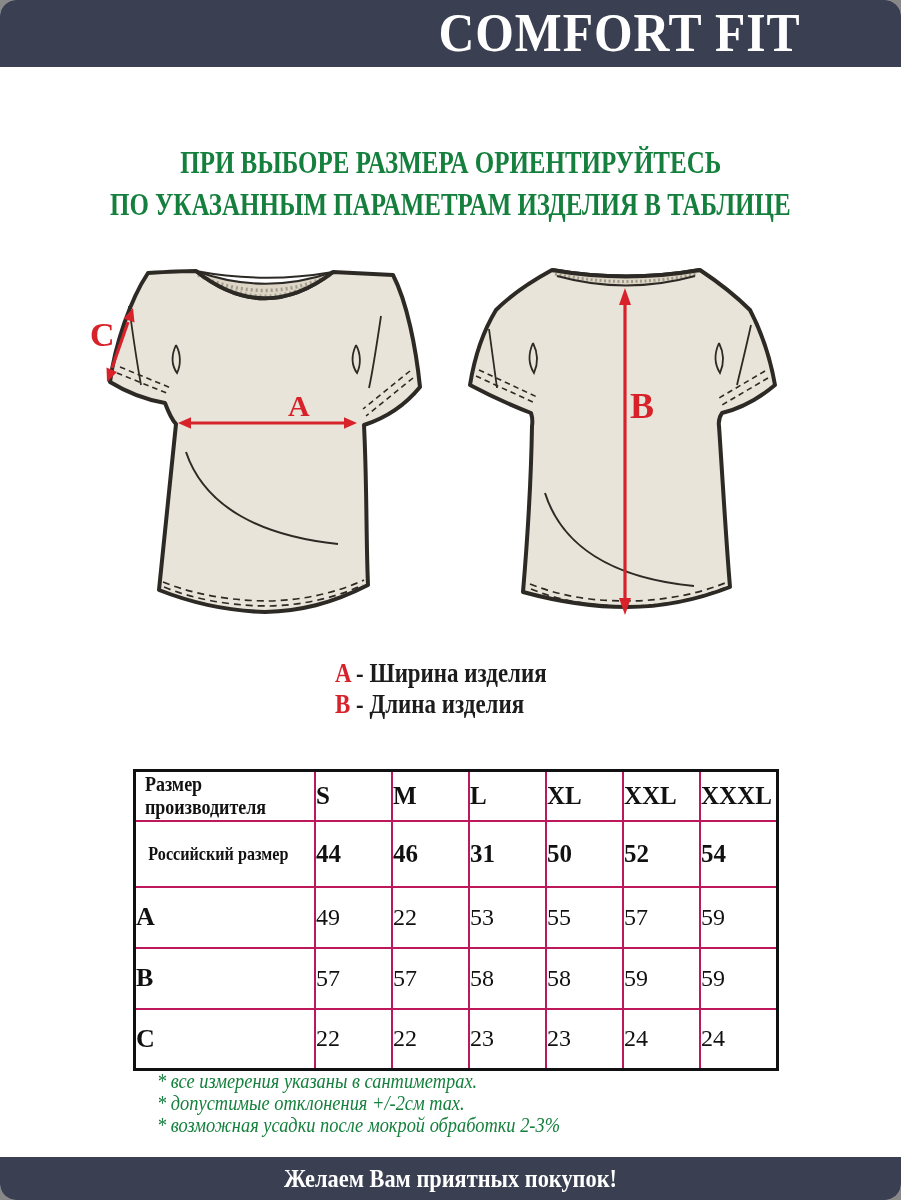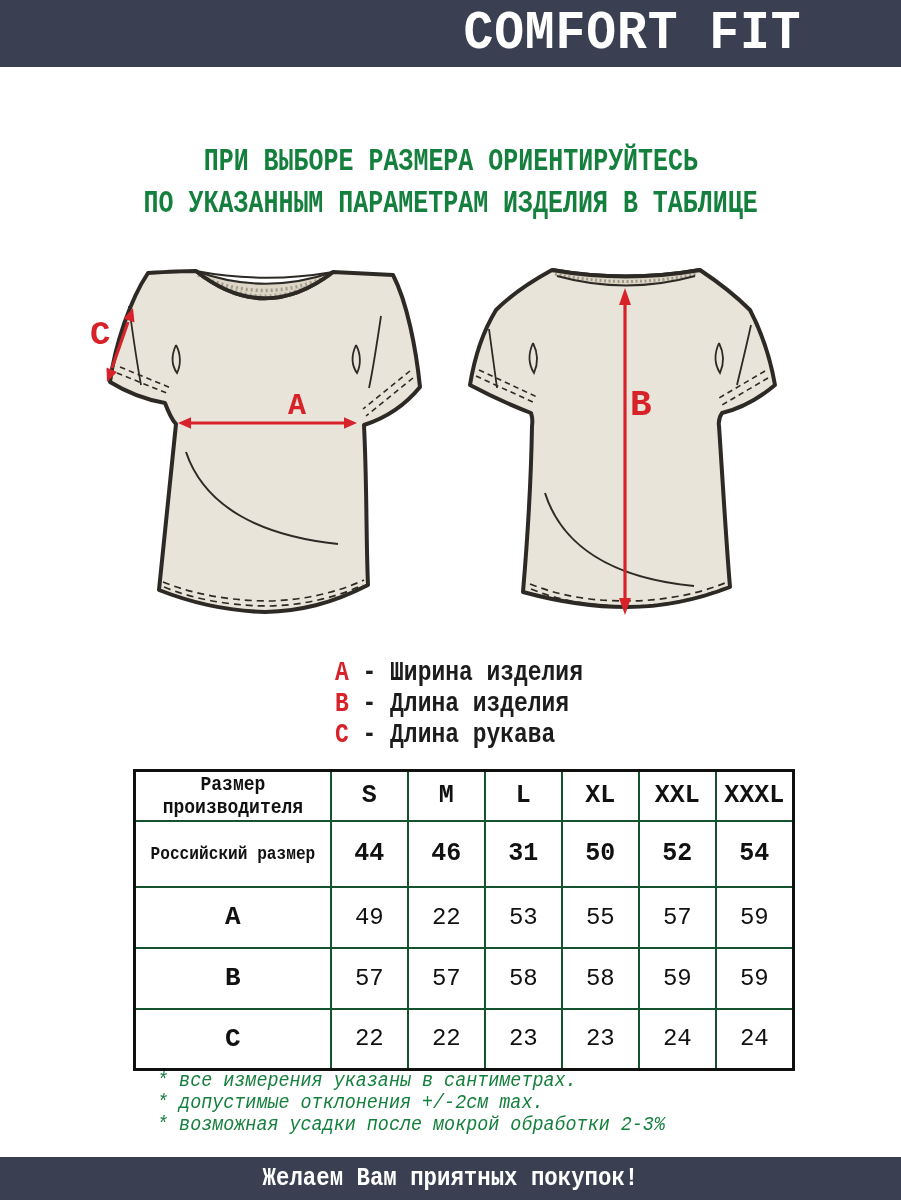--- a/index.html
+++ b/index.html
@@ -1,19 +1,20 @@
 <!DOCTYPE html>
 <html><head>
 <meta charset="utf-8">
 <style>
   html,body{margin:0;padding:0;background:#888;}
   .page{
     position:relative;width:901px;height:1200px;margin:0 auto;
     background:#ffffff;overflow:hidden;
-    font-family:Liberation Mono, monospace;
+    font-family:Liberation Serif, serif;
+    border-radius:16px;
   }
   
   .topbar{position:absolute;left:0;top:0;width:901px;height:67px;background:#3a4051;}
   .brand{
     position:absolute;right:100px;top:0;height:67px;line-height:67px;
     color:#fff;font-weight:bold;font-size:54px;letter-spacing:1px;
     display:inline-block;transform:scaleX(.92);transform-origin:right center;white-space:nowrap;
   }
   
   .intro{position:absolute;left:0;top:141px;width:901px;text-align:center;color:#15803d;}
@@ -33,21 +34,21 @@
   .legend .inner{
     display:inline-block;transform:scaleX(.85);transform-origin:left center;
     font-weight:bold;font-size:27px;line-height:31px;color:#1c1c1c;white-space:nowrap;
   }
   .legend .key{color:#d7222a;}
   
   table.size{
     position:absolute;left:133px;top:769px;border-collapse:collapse;table-layout:fixed;
     border:3px solid #101010;
   }
-  table.size td{border:2px solid #14532d;text-align:center;vertical-align:middle;padding:0;color:#111;}
+  table.size td{border:2px solid #be185d;text-align:left;vertical-align:middle;padding:0;color:#111;}
   tr.h1{height:50px;} tr.h2{height:66px;} tr.rr{height:61px;}
   td.c0{width:178px;} td.cv{width:75px;}
   .prod{display:inline-block;transform:scaleX(.9);transform-origin:center;font-weight:bold;font-size:20px;line-height:23px;}
   .rus{display:inline-block;transform:scaleX(.85);transform-origin:center;font-weight:bold;font-size:19px;white-space:nowrap;}
   .sizehead{font-weight:bold;font-size:25px;}
   .valbold{font-weight:bold;font-size:25px;}
   .valnorm{font-weight:normal;font-size:24px;color:#1a1a1a;}
   .rowkey{color:#d7222a;font-weight:bold;font-size:26px;}
   
   .notes{position:absolute;left:157px;top:1070px;color:#15803d;}
@@ -155,23 +156,20 @@
   <span class="meas-label lblA">A</span>
   <span class="meas-label lblB">B</span>
   <span class="meas-label lblC">C</span>
 
   <div class="legend">
     <div class="row">
       <span class="inner"><span class="key">A</span> <span>- Ширина изделия</span></span>
     </div>
     <div class="row">
       <span class="inner"><span class="key">B</span> <span>- Длина изделия</span></span>
-    </div>
-    <div class="row">
-      <span class="inner"><span class="key">C</span> <span>- Длина рукава</span></span>
     </div>
   </div>
 
   <table class="size">
     <tbody>
         <tr class="h1">
       <td class="c0"><span class="prod">Размер производителя</span></td>
       <td class="cv sizehead">S</td>
       <td class="cv sizehead">M</td>
       <td class="cv sizehead">L</td>

